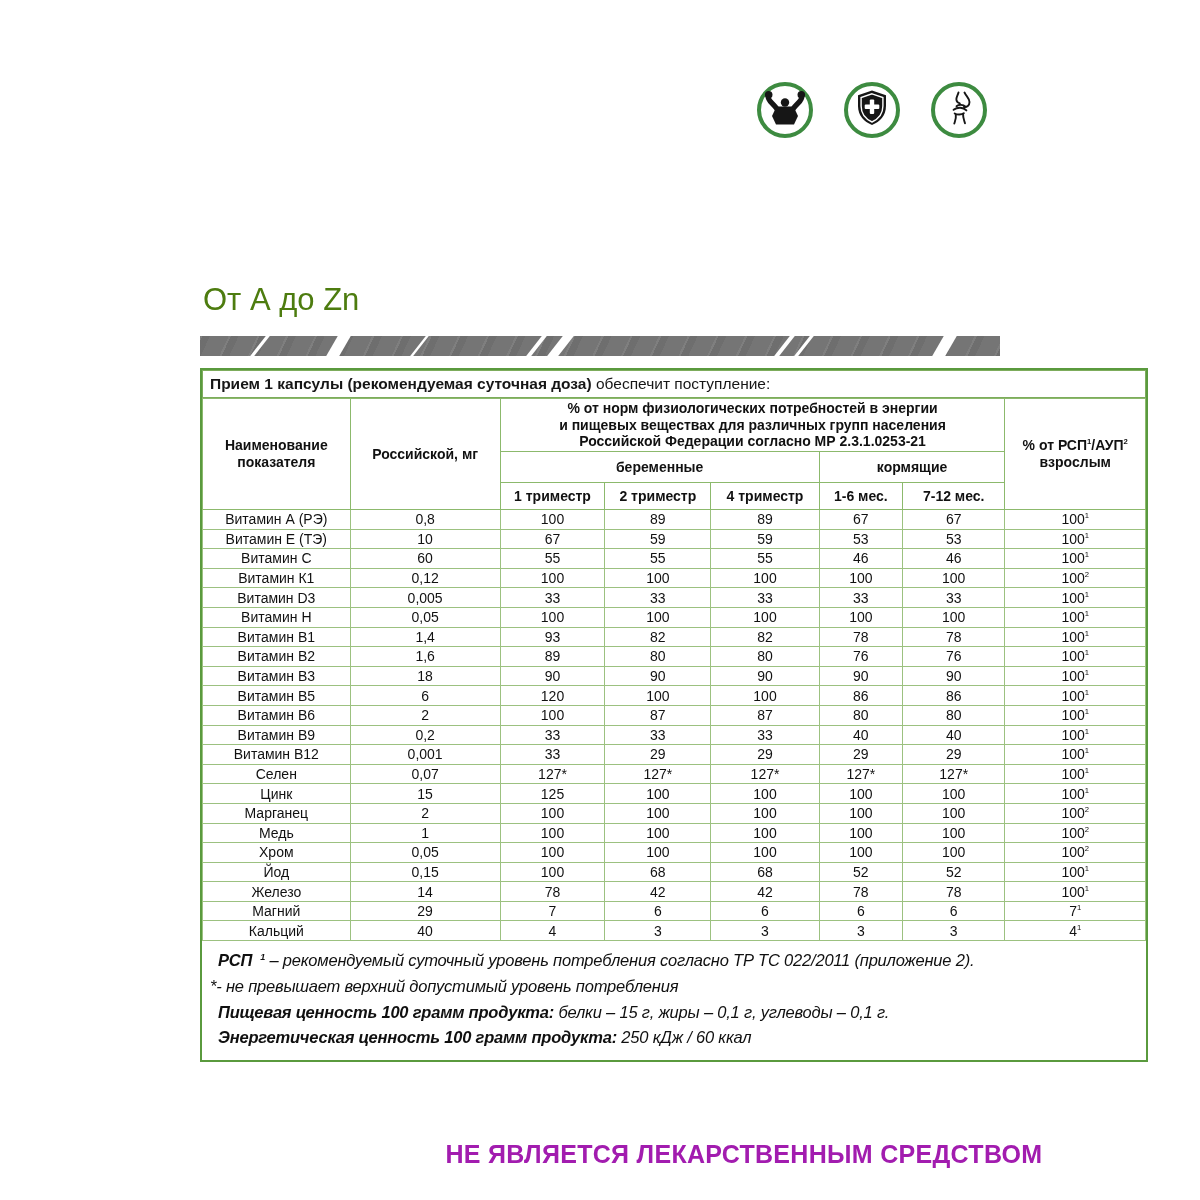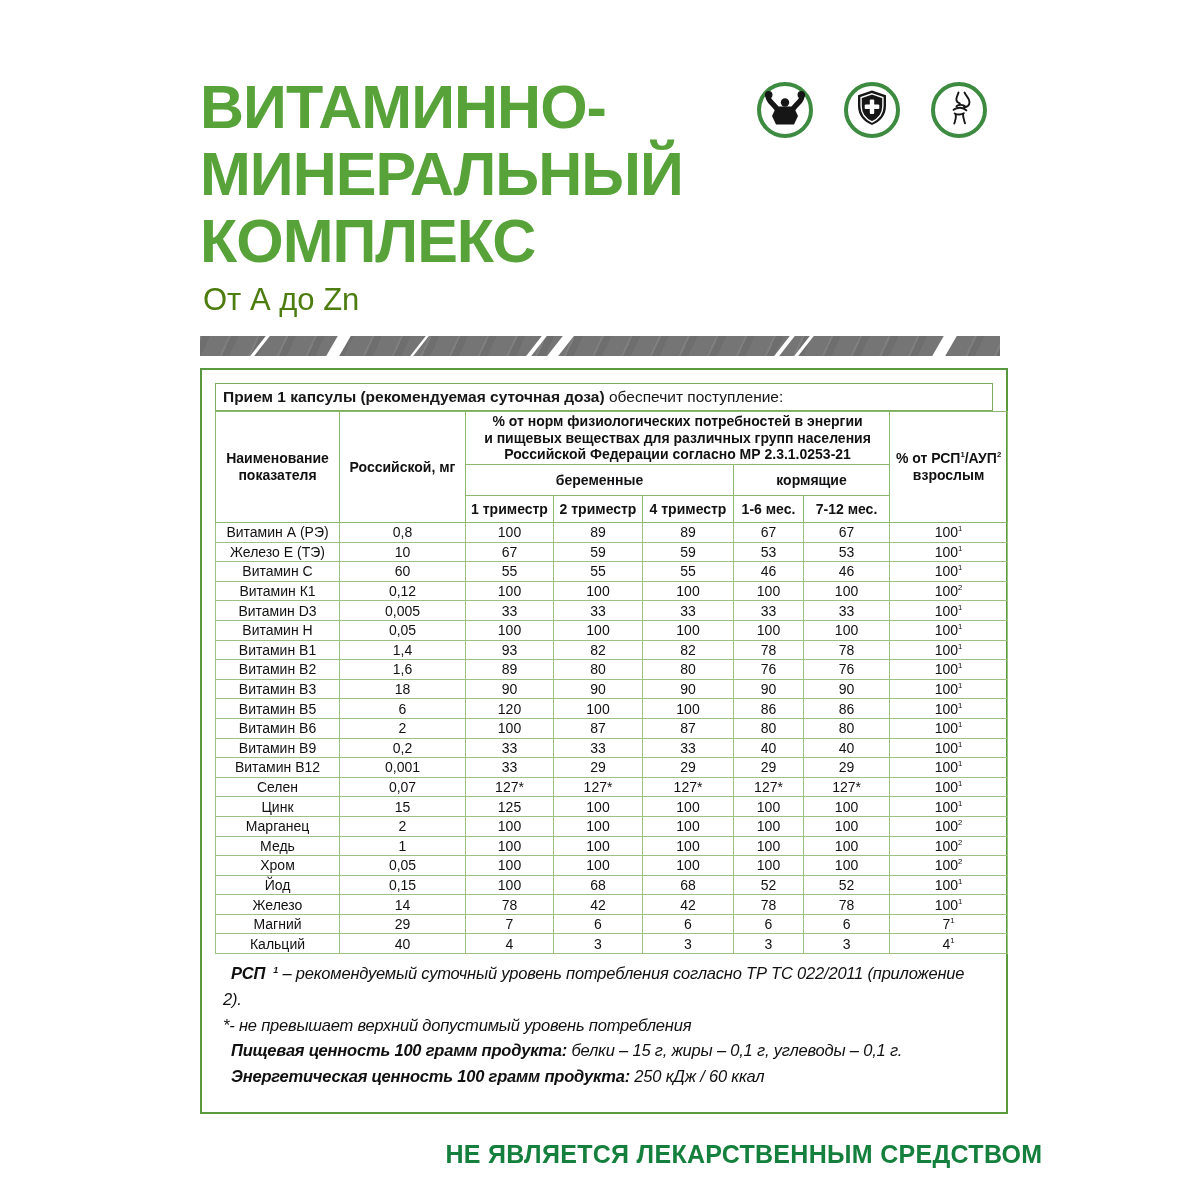--- a/index.html
+++ b/index.html
@@ -21,22 +21,22 @@
   .s1{left:58px;width:4px;}
   .s2{left:132px;width:13px;transform:skewX(-30deg) !important;}
   .s3{left:218px;width:3px;}
   .s4{left:334px;width:5px;}
   .s5{left:355px;width:11px;}
   .s6{left:582px;width:5px;}
   .s7{left:602px;width:4px;}
   .s8{left:738px;width:13px;transform:skewX(-30deg) !important;}
 
   
-  .info-box{position:absolute;left:200px;top:368px;width:808px;box-sizing:border-box;
-            border:2px solid #5a9a3e;background:#ffffff;padding:13px;}
+  .info-box{position:absolute;left:200px;top:368px;width:948px;box-sizing:border-box;
+            border:2px solid #5a9a3e;background:#ffffff;padding:0;}
   .intro{border:1px solid #7dac5c;height:26px;line-height:26px;padding-left:7px;
          font-size:15.5px;white-space:nowrap;overflow:hidden;}
   .intro .b{font-weight:700;}
 
   table.nutrition{width:100%;border-collapse:collapse;table-layout:fixed;margin-top:0;}
   table.nutrition th,table.nutrition td{border:1px solid #9cc180;padding:0;}
   table.nutrition thead th{border-color:#8cb96c;font-weight:700;font-size:14px;text-align:center;
                            vertical-align:middle;color:#111;}
   .group-hdr{height:52px;line-height:16.5px;font-size:14px;}
   .tier2 th{height:30px;font-size:14.5px;}
@@ -45,32 +45,27 @@
   table.nutrition td{height:18.6px;font-size:14px;text-align:center;color:#111;line-height:1;}
   td.name-cell{text-align:left;padding-left:6px;}
   sup{font-size:0.55em;vertical-align:super;line-height:0;}
 
   .notes{padding:7px 8px 9px 8px;font-style:italic;font-size:16.5px;line-height:25.8px;
          letter-spacing:-0.2px;color:#101010;}
   .notes .lead{font-weight:700;margin-left:8px;}
 
   
   .disclaimer{position:absolute;left:288px;right:0;top:1140px;text-align:center;
-              font-size:25px;font-weight:700;letter-spacing:0.3px;color:#15803d;}
+              font-size:25px;font-weight:700;letter-spacing:0.3px;color:#a21caf;}
 </style>
 </head>
 <body>
 
 <div class="page">
 
-  <div class="page-title">
-    <div>ВИТАМИННО-</div>
-    <div>МИНЕРАЛЬНЫЙ</div>
-    <div>КОМПЛЕКС</div>
-  </div>
   <div class="subtitle">От А до Zn</div>
 
   <div class="icons">
     <span>
       <svg width="58" height="58" viewBox="0 0 58 58">
         <circle cx="29" cy="29" r="26" fill="#ffffff" stroke="#3d8b40" stroke-width="4"></circle>
         <circle cx="12.7" cy="13.8" r="3.8" fill="#161616"></circle>
         <circle cx="45.3" cy="13.8" r="3.8" fill="#161616"></circle>
         <path d="M21 28 C16 21 11.5 19.8 12.2 14.8" stroke="#161616" stroke-width="5.2" fill="none" stroke-linecap="round"></path>
         <path d="M37 28 C42 21 46.5 19.8 45.8 14.8" stroke="#161616" stroke-width="5.2" fill="none" stroke-linecap="round"></path>
@@ -161,21 +156,21 @@
             <td class="name-cell">Витамин А (РЭ)</td>
             <td>0,8</td>
             <td>100</td>
             <td>89</td>
             <td>89</td>
             <td>67</td>
             <td>67</td>
             <td><span>100</span><sup>1</sup></td>
           </tr>
           <tr>
-            <td class="name-cell">Железо Е (ТЭ)</td>
+            <td class="name-cell">Витамин Е (ТЭ)</td>
             <td>10</td>
             <td>67</td>
             <td>59</td>
             <td>59</td>
             <td>53</td>
             <td>53</td>
             <td><span>100</span><sup>1</sup></td>
           </tr>
           <tr>
             <td class="name-cell">Витамин С</td>

